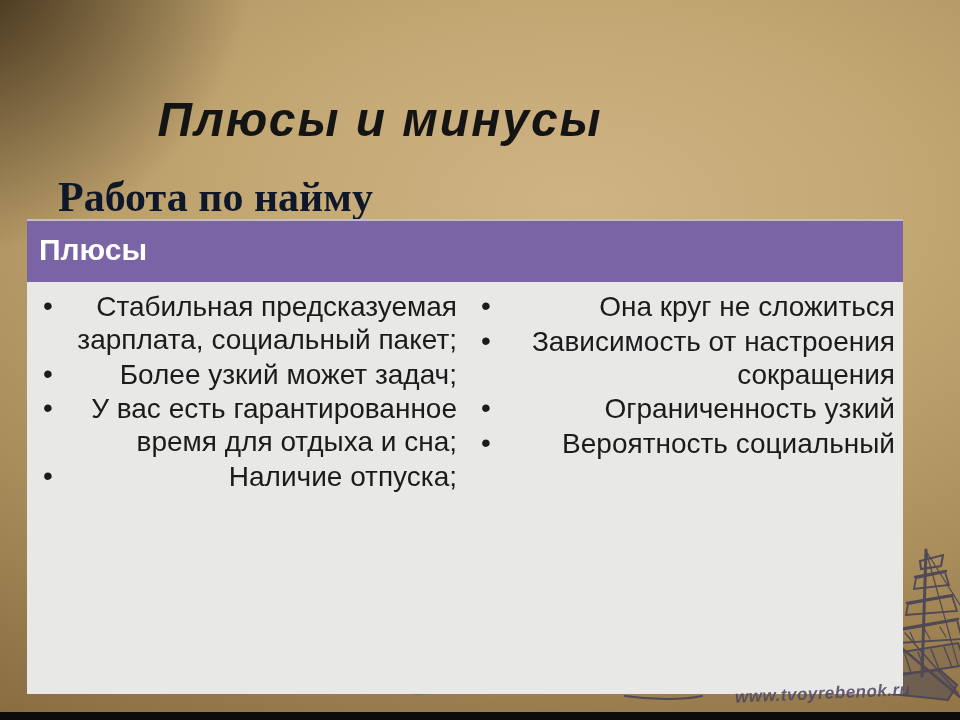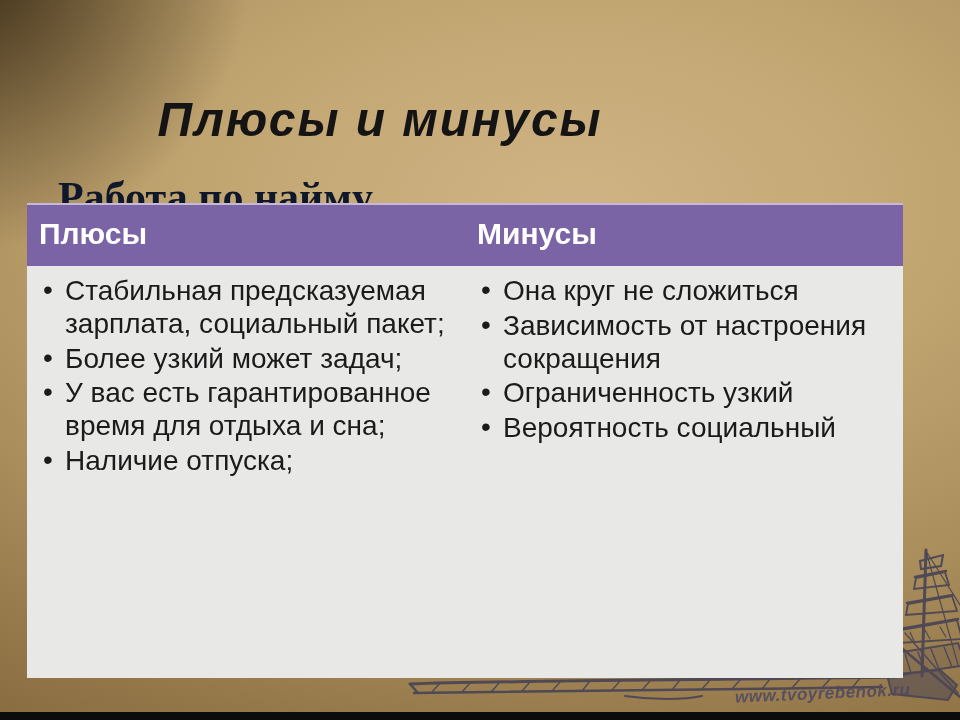--- a/index.html
+++ b/index.html
@@ -26,21 +26,21 @@
   .slide-subtitle {
     position: absolute;
     top: 138px; left: 58px;
     font-family: "Liberation Serif", serif;
     font-size: 42px;
     color: #0f172a;
     z-index: 2;
   }
   .pros-cons-table {
     position: absolute;
-    left: 27px; top: 203px;
+    left: 27px; top: 219px;
     width: 876px; height: 475px;
     z-index: 2;
   }
   .table-header-row {
     display: flex;
     height: 61px;
     background: #7b64a5;
     border-top: 2px solid #c6b9d8;
   }
   .header-cell {
@@ -66,20 +66,21 @@
     margin: 0;
     padding: 9px 8px 0 15px;
   }
   .body-cell li {
     position: relative;
     padding-left: 23px;
     font-size: 28px;
     line-height: 1.17;
     color: #1b1b1b;
     margin: 0 0 2px 0;
+    text-align: right;
   }
   .body-cell li::before {
     content: "\2022";
     position: absolute;
     left: 1px; top: -1px;
   }
   .ship-sketch {
     position: absolute;
     left: 400px; top: 545px;
     width: 560px; height: 167px;
@@ -110,21 +111,20 @@
 </head>
 <body>
 
 <h1 class="slide-title">Плюсы и минусы</h1>
 
 <h2 class="slide-subtitle">Работа по найму</h2>
 
 <div class="pros-cons-table">
   <div class="table-header-row">
     <div class="header-cell">Плюсы</div>
-    <div class="header-cell">Минусы</div>
   </div>
   <div class="table-body-row">
     <div class="body-cell">
       <ul>
         <li>Стабильная предсказуемая зарплата, социальный пакет;</li>
         <li>Более узкий может задач;</li>
         <li>У вас есть гарантированное время для отдыха и сна;</li>
         <li>Наличие отпуска;</li>
       </ul>
     </div>

